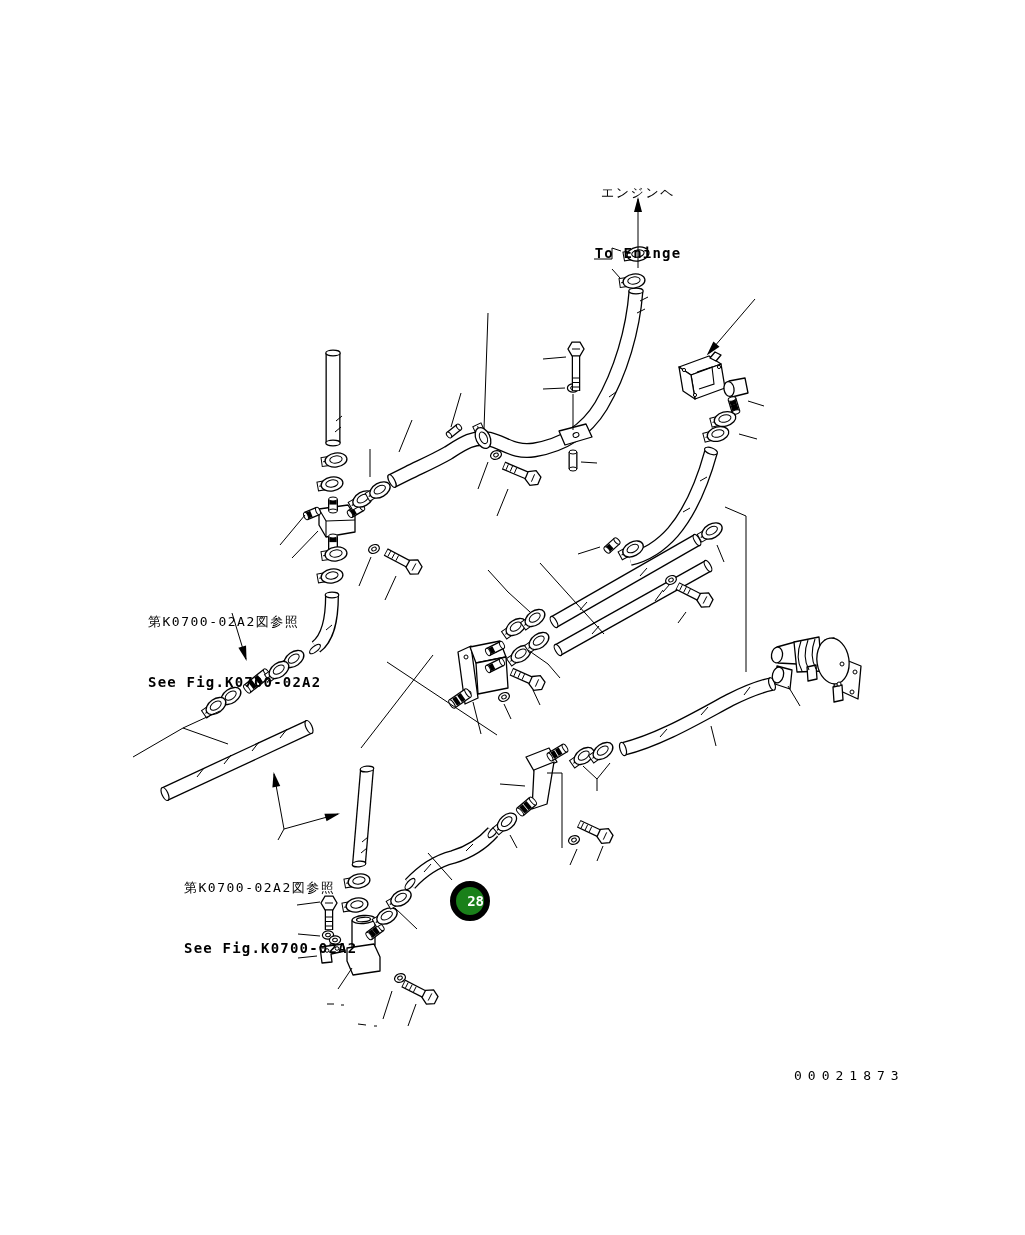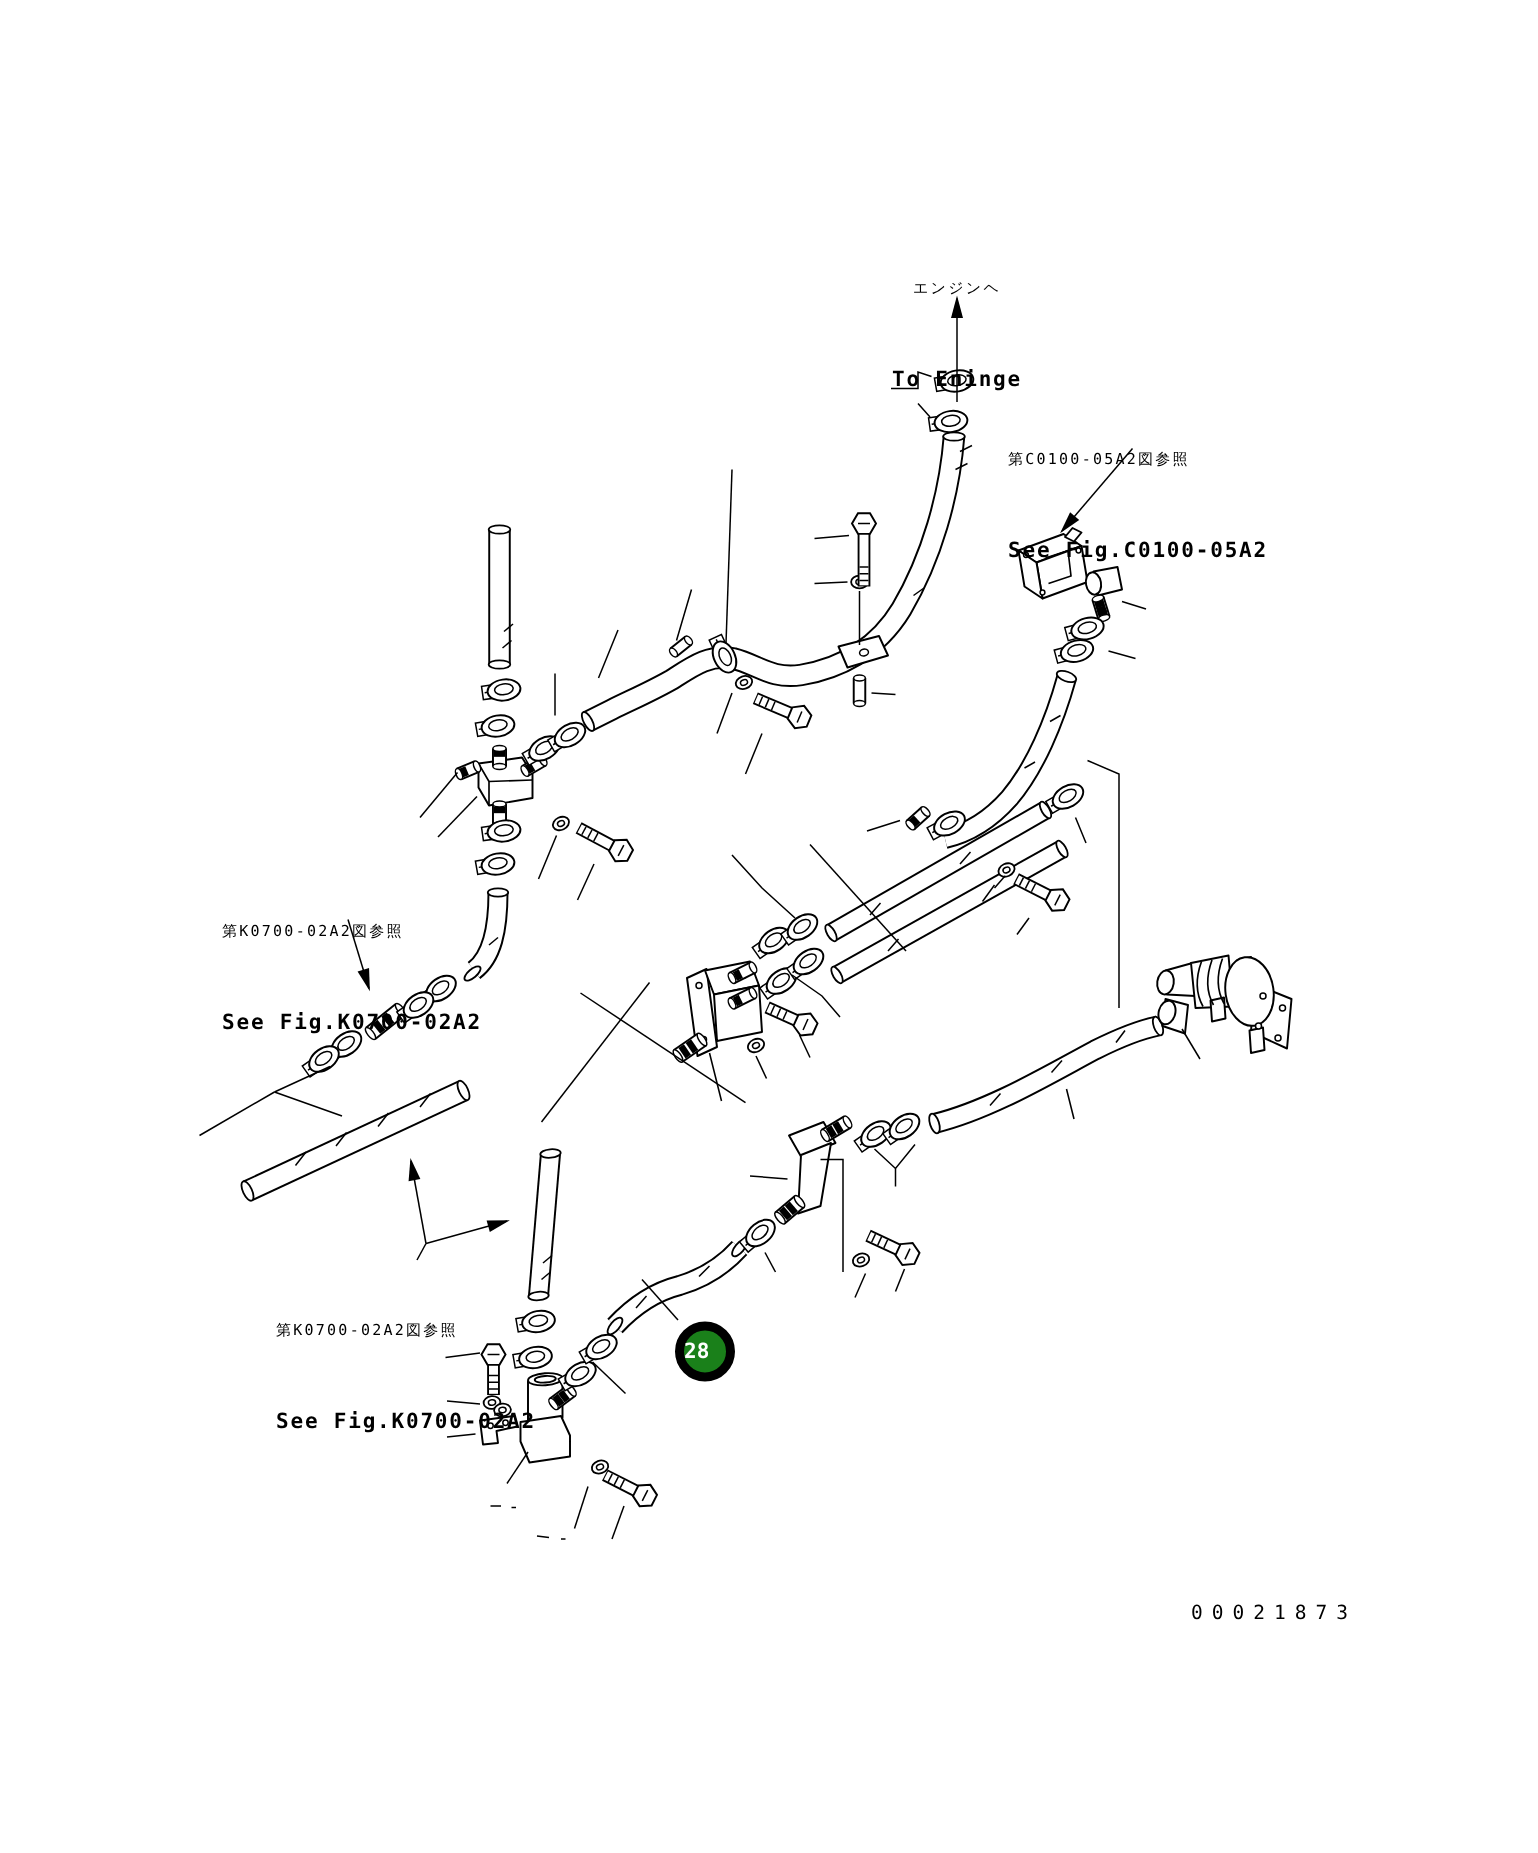--- a/index.html
+++ b/index.html
@@ -2,27 +2,27 @@
 <html><head>
 <meta charset="utf-8">
 <style>
   html,body{margin:0;padding:0;background:#fff;}
   .stage{
     position:relative;width:1025px;height:1235px;background:#fff;overflow:hidden;
     font-family:"DejaVu Sans Mono","DejaVu Sans",monospace;color:#000;
   }
   .stage svg{position:absolute;left:0;top:0;}
   .lbl{position:absolute;white-space:pre;line-height:20px;}
-  .lbl .jp{font-size:10px;letter-spacing:1.5px;}
+  .lbl .jp{font-size:13px;letter-spacing:1.5px;}
   .lbl .en{font-size:14px;letter-spacing:1.2px;font-weight:bold;}
   .lbl.center{text-align:center;}
   .doc{position:absolute;font-size:13px;letter-spacing:6px;}
   .balloon{
     position:absolute;width:28px;height:28px;border-radius:50%;
-    border:6px solid #000;display:flex;align-items:center;justify-content:flex-start;
+    border:6px solid #000;display:flex;align-items:center;justify-content:flex-end;
     font-size:14px;font-weight:bold;cursor:pointer;
   }
 </style>
 </head>
 <body>
 
 <div class="stage">
 
   <svg id="dwg" width="1025" height="1235" viewBox="0 0 1025 1235">
     <g id="g-hoses">
@@ -562,24 +562,20 @@
         <polyline points="284,829 338,814 " fill="none" stroke="#000000" stroke-width="1"></polyline>
         <polygon points="339.92703581925986,813.4647122724278 326.54484262995516,821.333441867739 324.4036917196664,813.6252985906996" fill="#000000" stroke="none"></polygon>
       </g>
   </svg>
 
   <div class="lbl center" style="left:570px;top:143px;width:136px;">
     <div class="jp">エンジンヘ</div>
     <div class="en">To Eninge</div>
   </div>
 
-  <div class="lbl" style="left:672px;top:257px;">
-    <div class="jp">第C0100-05A2図参照</div>
-    <div class="en">See Fig.C0100-05A2</div>
-  </div>
 
   <div class="lbl" style="left:148px;top:572px;">
     <div class="jp">第K0700-02A2図参照</div>
     <div class="en">See Fig.K0700-02A2</div>
   </div>
 
   <div class="lbl" style="left:184px;top:838px;">
     <div class="jp">第K0700-02A2図参照</div>
     <div class="en">See Fig.K0700-02A2</div>
   </div>

